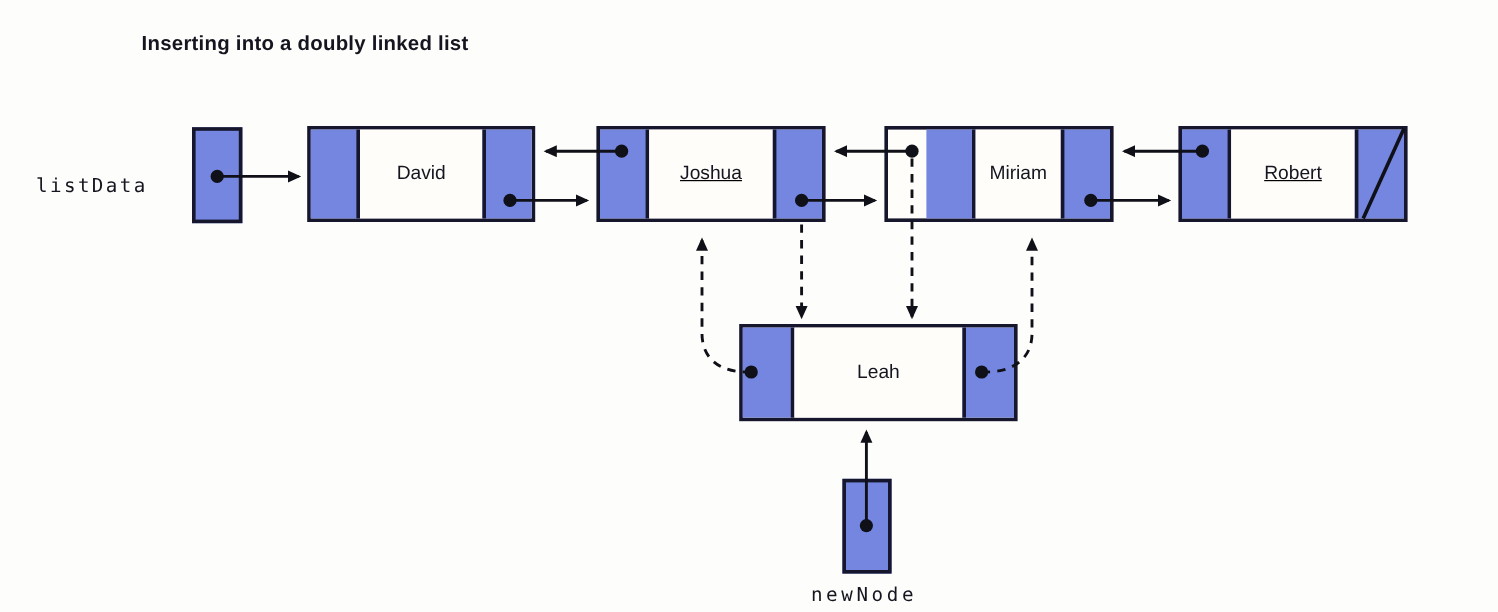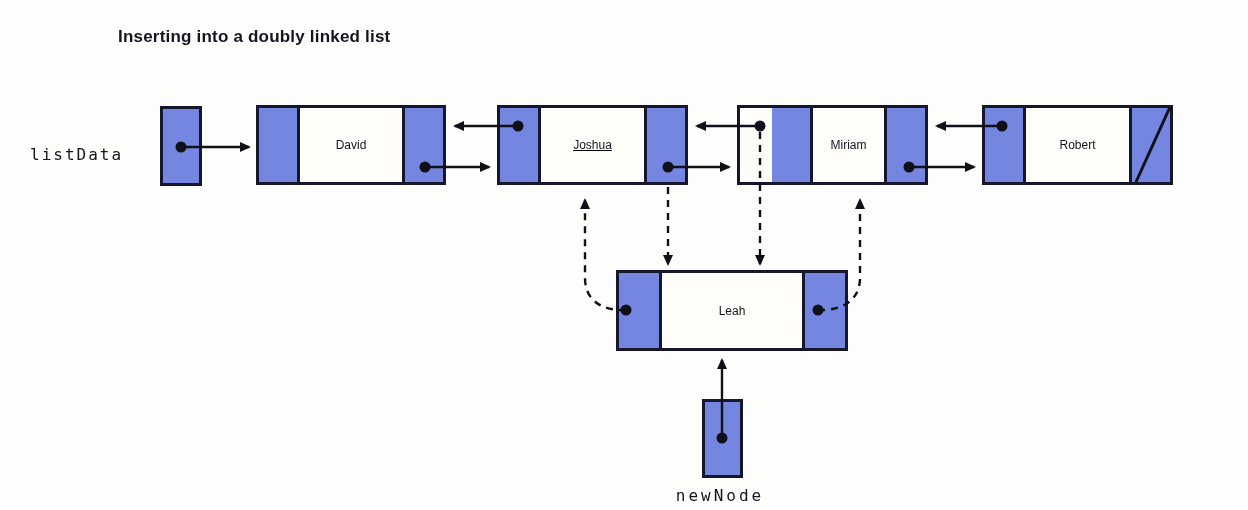--- a/index.html
+++ b/index.html
@@ -28,21 +28,21 @@
   .node{
     position:absolute;display:flex;height:80px;
     background:#fffdfa;border:3px solid var(--node-border);
     box-sizing:border-box;
   }
   .ptr-cell{width:38px;background:var(--node-fill);}
   .ptr-cell.prev{border-right:3px solid var(--node-border);}
   .ptr-cell.next{border-left:3px solid var(--node-border);}
   .data-cell{
     flex:1;display:flex;align-items:center;justify-content:center;
-    font-size:12px;color:var(--text);background:#fffdfa;
+    font-size:16px;color:var(--text);background:#fffdfa;
   }
   .node.leah .ptr-cell{width:40px;}
   .ptr-box{
     position:absolute;background:var(--node-fill);
     border:3px solid var(--node-border);box-sizing:border-box;
   }
   svg.links{position:absolute;left:0;top:0;pointer-events:none;}
 </style>
 </head>
 <body>
@@ -65,21 +65,21 @@
     <div class="data-cell">Joshua</div>
     <div class="ptr-cell next"></div>
   </div>
 
   <div class="node" style="left:737px;top:105px;width:191px;padding-left:32px;">
     <div class="ptr-cell prev"></div>
     <div class="data-cell">Miriam</div>
     <div class="ptr-cell next"></div>
   </div>
 
-  <div class="node" style="left:982px;top:105px;width:191px;">
+  <div class="node" style="left:982px;top:105px;width:191px;text-decoration:underline;">
     <div class="ptr-cell prev"></div>
     <div class="data-cell">Robert</div>
     <div class="ptr-cell next"></div>
   </div>
 
   <div class="node leah" style="left:616px;top:270px;width:232px;height:81px;">
     <div class="ptr-cell prev"></div>
     <div class="data-cell">Leah</div>
     <div class="ptr-cell next"></div>
   </div>

